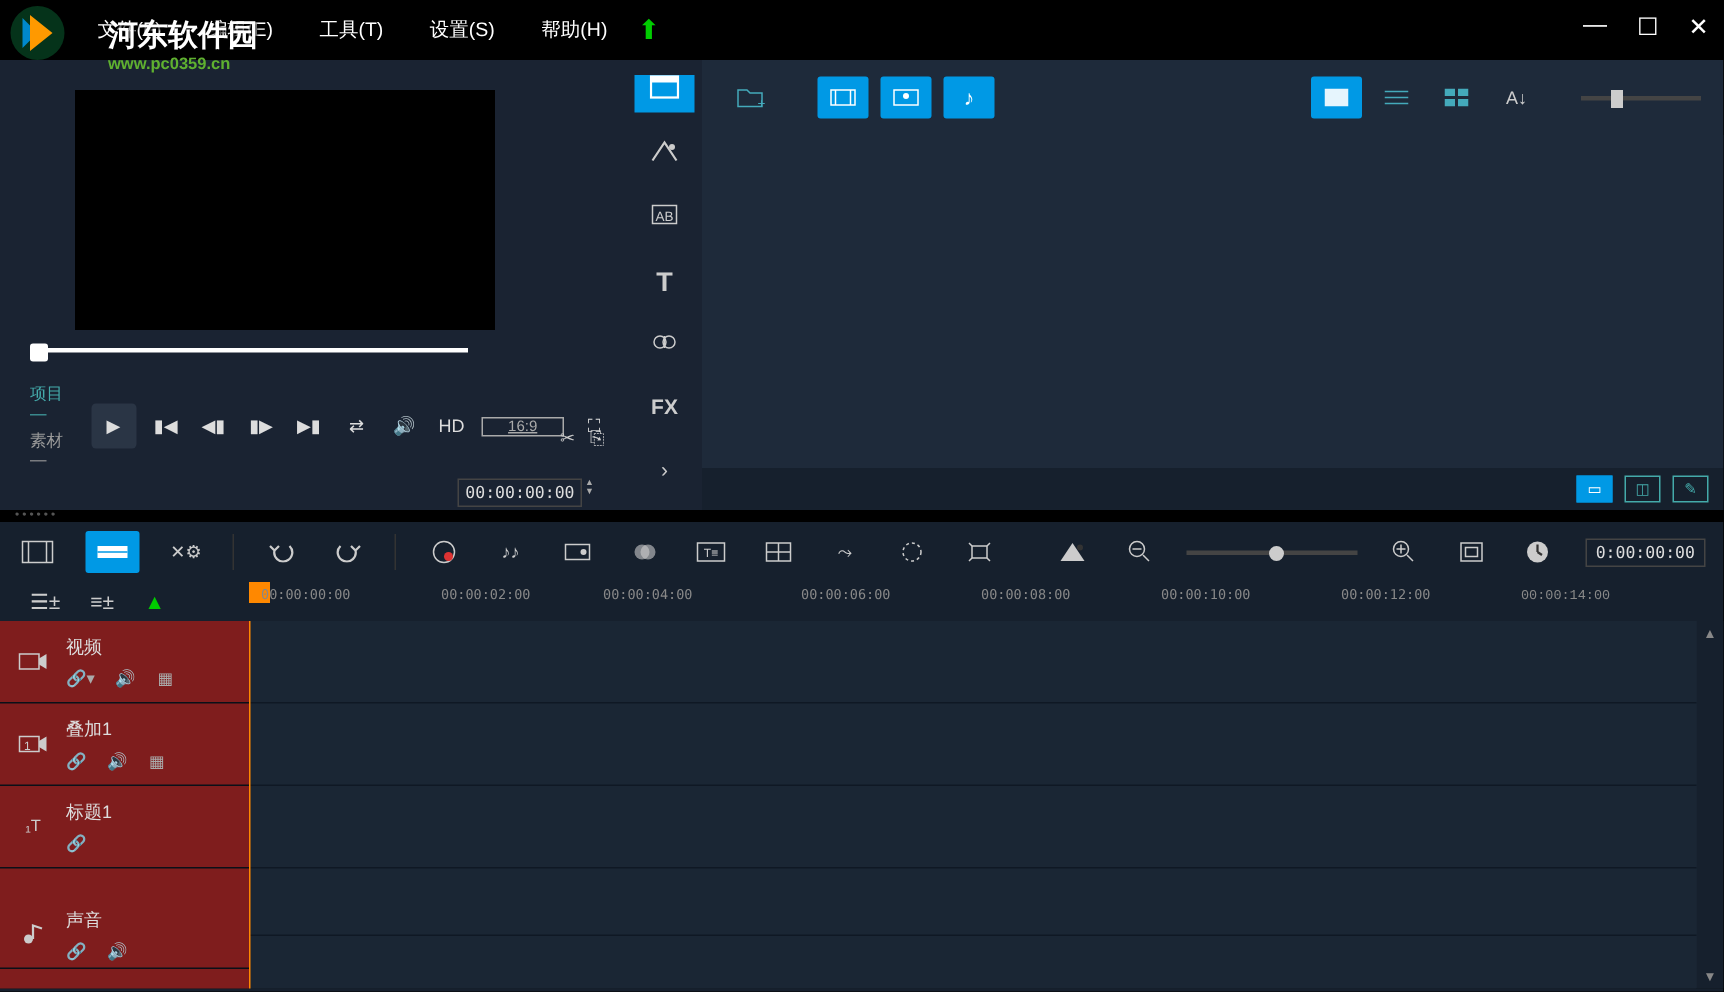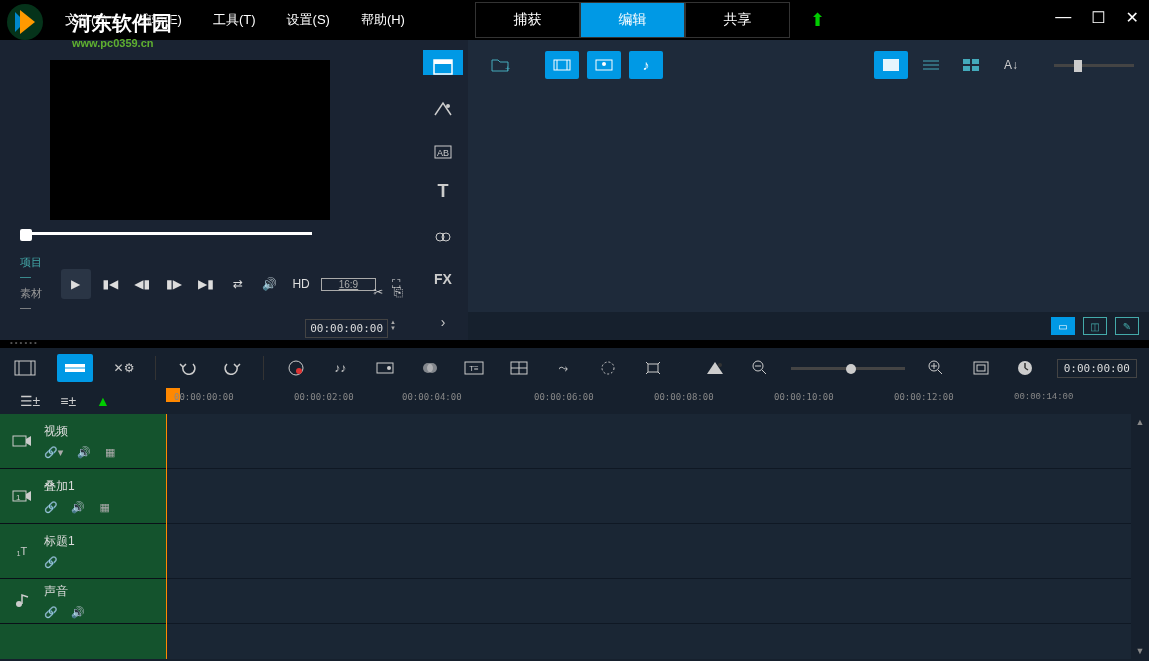--- a/index.html
+++ b/index.html
@@ -37,21 +37,21 @@
 .play-btn { width: 30px; height: 30px; background: #2a3545; border-radius: 3px; }
 .hd-label { font-size: 12px; color: #ddd; border: 1px solid transparent; padding: 1px 2px; }
 .aspect-label { font-size: 10px; border: 1px solid #aaa; padding: 0 17px; text-decoration: underline; }
 .timecode-row { display: flex; justify-content: flex-end; margin-top: 6px; margin-right: 12px; }
 .timecode { border: 1px solid #444; padding: 2px 4px; font-size: 11px; color: #ddd; font-family: monospace; }
 .timecode-arrows { display: flex; flex-direction: column; font-size: 6px; margin-left: 2px; }
 
 
 .library-panel { flex: 1; background: #1e2a3a; display: flex; }
 .lib-sidebar { width: 50px; background: #1a2332; display: flex; flex-direction: column; align-items: center; padding-top: 10px; gap: 18px; }
-.lib-sidebar-btn { width: 40px; height: 30px; display: flex; align-items: flex-end; justify-content: center; cursor: pointer; color: #ccc; font-size: 14px; }
+.lib-sidebar-btn { width: 40px; height: 30px; display: flex; align-items: flex-start; justify-content: center; cursor: pointer; color: #ccc; font-size: 14px; }
 .lib-sidebar-btn.active { background: #0099e5; color: #fff; }
 .lib-sidebar-btn.fx { font-weight: bold; }
 .expand-btn { margin-top: auto; margin-bottom: 10px; }
 
 .lib-main { flex: 1; display: flex; flex-direction: column; }
 .lib-toolbar { height: 50px; display: flex; align-items: center; padding: 0 15px; gap: 8px; }
 .lib-tool-btn { width: 34px; height: 28px; display: flex; align-items: center; justify-content: center; cursor: pointer; color: #4aa; border-radius: 2px; }
 .lib-tool-btn.active { background: #0099e5; color: #fff; }
 .lib-toolbar-right { margin-left: auto; display: flex; gap: 6px; align-items: center; }
 .lib-slider { width: 80px; height: 3px; background: #444; position: relative; margin-left: 20px; }
@@ -79,21 +79,21 @@
 .timeline-header { height: 26px; background: #16202d; display: flex; align-items: center; }
 .th-left { width: 166px; display: flex; align-items: center; gap: 20px; padding-left: 20px; }
 .th-btn { cursor: pointer; color: #ccc; font-size: 14px; }
 .th-tri { color: #0c0; }
 .th-ruler { flex: 1; position: relative; height: 26px; overflow: hidden; }
 .ruler-mark { position: absolute; top: 4px; font-size: 9px; color: #888; font-family: monospace; }
 .ruler-playhead { position: absolute; left: 0; top: 0; width: 14px; height: 14px; background: #f80; }
 
 
 .timeline-body { display: flex; height: 245px; background: #1a2634; }
-.tracks-left { width: 166px; background: #14532d; }
+.tracks-left { width: 166px; background: #7f1d1d; }
 .track-header { height: 55px; border-bottom: 1px solid #0a1018; display: flex; align-items: center; }
 .track-icon-col { width: 44px; display: flex; align-items: center; justify-content: center; color: #ccc; font-size: 14px; }
 .track-info { flex: 1; padding: 6px 0; }
 .track-name { font-size: 12px; color: #ddd; margin-bottom: 6px; }
 .track-controls { display: flex; gap: 14px; align-items: center; color: #aaa; font-size: 11px; }
 .track-ctrl { cursor: pointer; }
 .tracks-right { flex: 1; position: relative; background: #1a2634; }
 .track-lane { height: 55px; border-bottom: 1px solid #0f1824; }
 .playhead-line { position: absolute; left: 0; top: 0; width: 1px; height: 100%; background: #f80; }
 .scroll-right { width: 18px; background: #16202d; display: flex; flex-direction: column; }
@@ -119,25 +119,20 @@
   <div class="watermark">
     <div class="t1">河东软件园</div>
     <div class="t2">www.pc0359.cn</div>
   </div>
   <div class="menu-items">
     <span class="menu-item">文件(F)</span>
     <span class="menu-item">编辑(E)</span>
     <span class="menu-item">工具(T)</span>
     <span class="menu-item">设置(S)</span>
     <span class="menu-item">帮助(H)</span>
-  </div>
-  <div class="main-tabs">
-    <div class="main-tab">捕获</div>
-    <div class="main-tab active">编辑</div>
-    <div class="main-tab">共享</div>
   </div>
   <div class="up-arrow">⬆</div>
   <div class="window-controls">
     <span class="window-btn">—</span>
     <span class="window-btn">☐</span>
     <span class="window-btn">✕</span>
   </div>
 </div>
 
 <div class="content">
@@ -439,21 +434,21 @@
       <div class="track-icon-col">
           <span style="font-size:11px;">₁T</span>
         </div>
       <div class="track-info">
         <div class="track-name">标题1</div>
         <div class="track-controls">
           <span class="track-ctrl">🔗</span>
         </div>
       </div>
     </div>
-    <div class="track-header" style="height:45px;">
+    <div class="track-header" style="height:45px;margin-top:22px;">
       <div class="track-icon-col">
           <svg width="16" height="16">
             <circle cx="5" cy="11" r="3" fill="#ccc"></circle>
             <path d="M8 11 L8 2 L14 4" fill="none" stroke="#ccc" stroke-width="1.5"></path>
           </svg>
         </div>
       <div class="track-info">
         <div class="track-name">声音</div>
         <div class="track-controls">
           <span class="track-ctrl">🔗</span>

